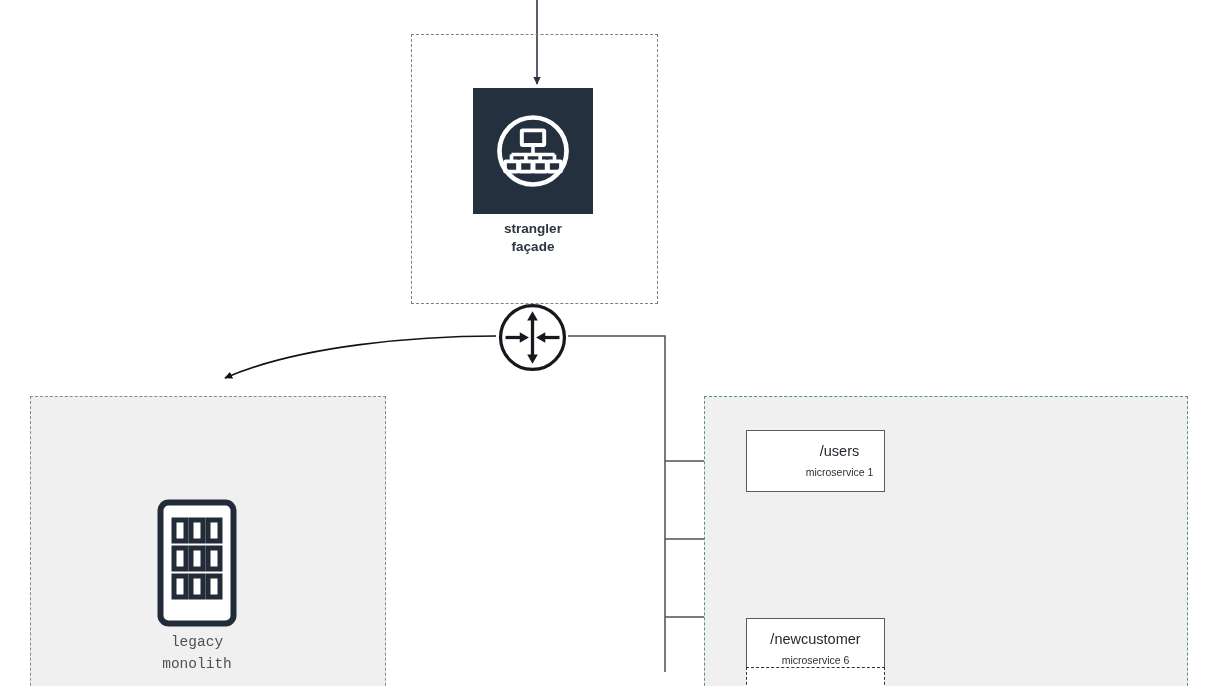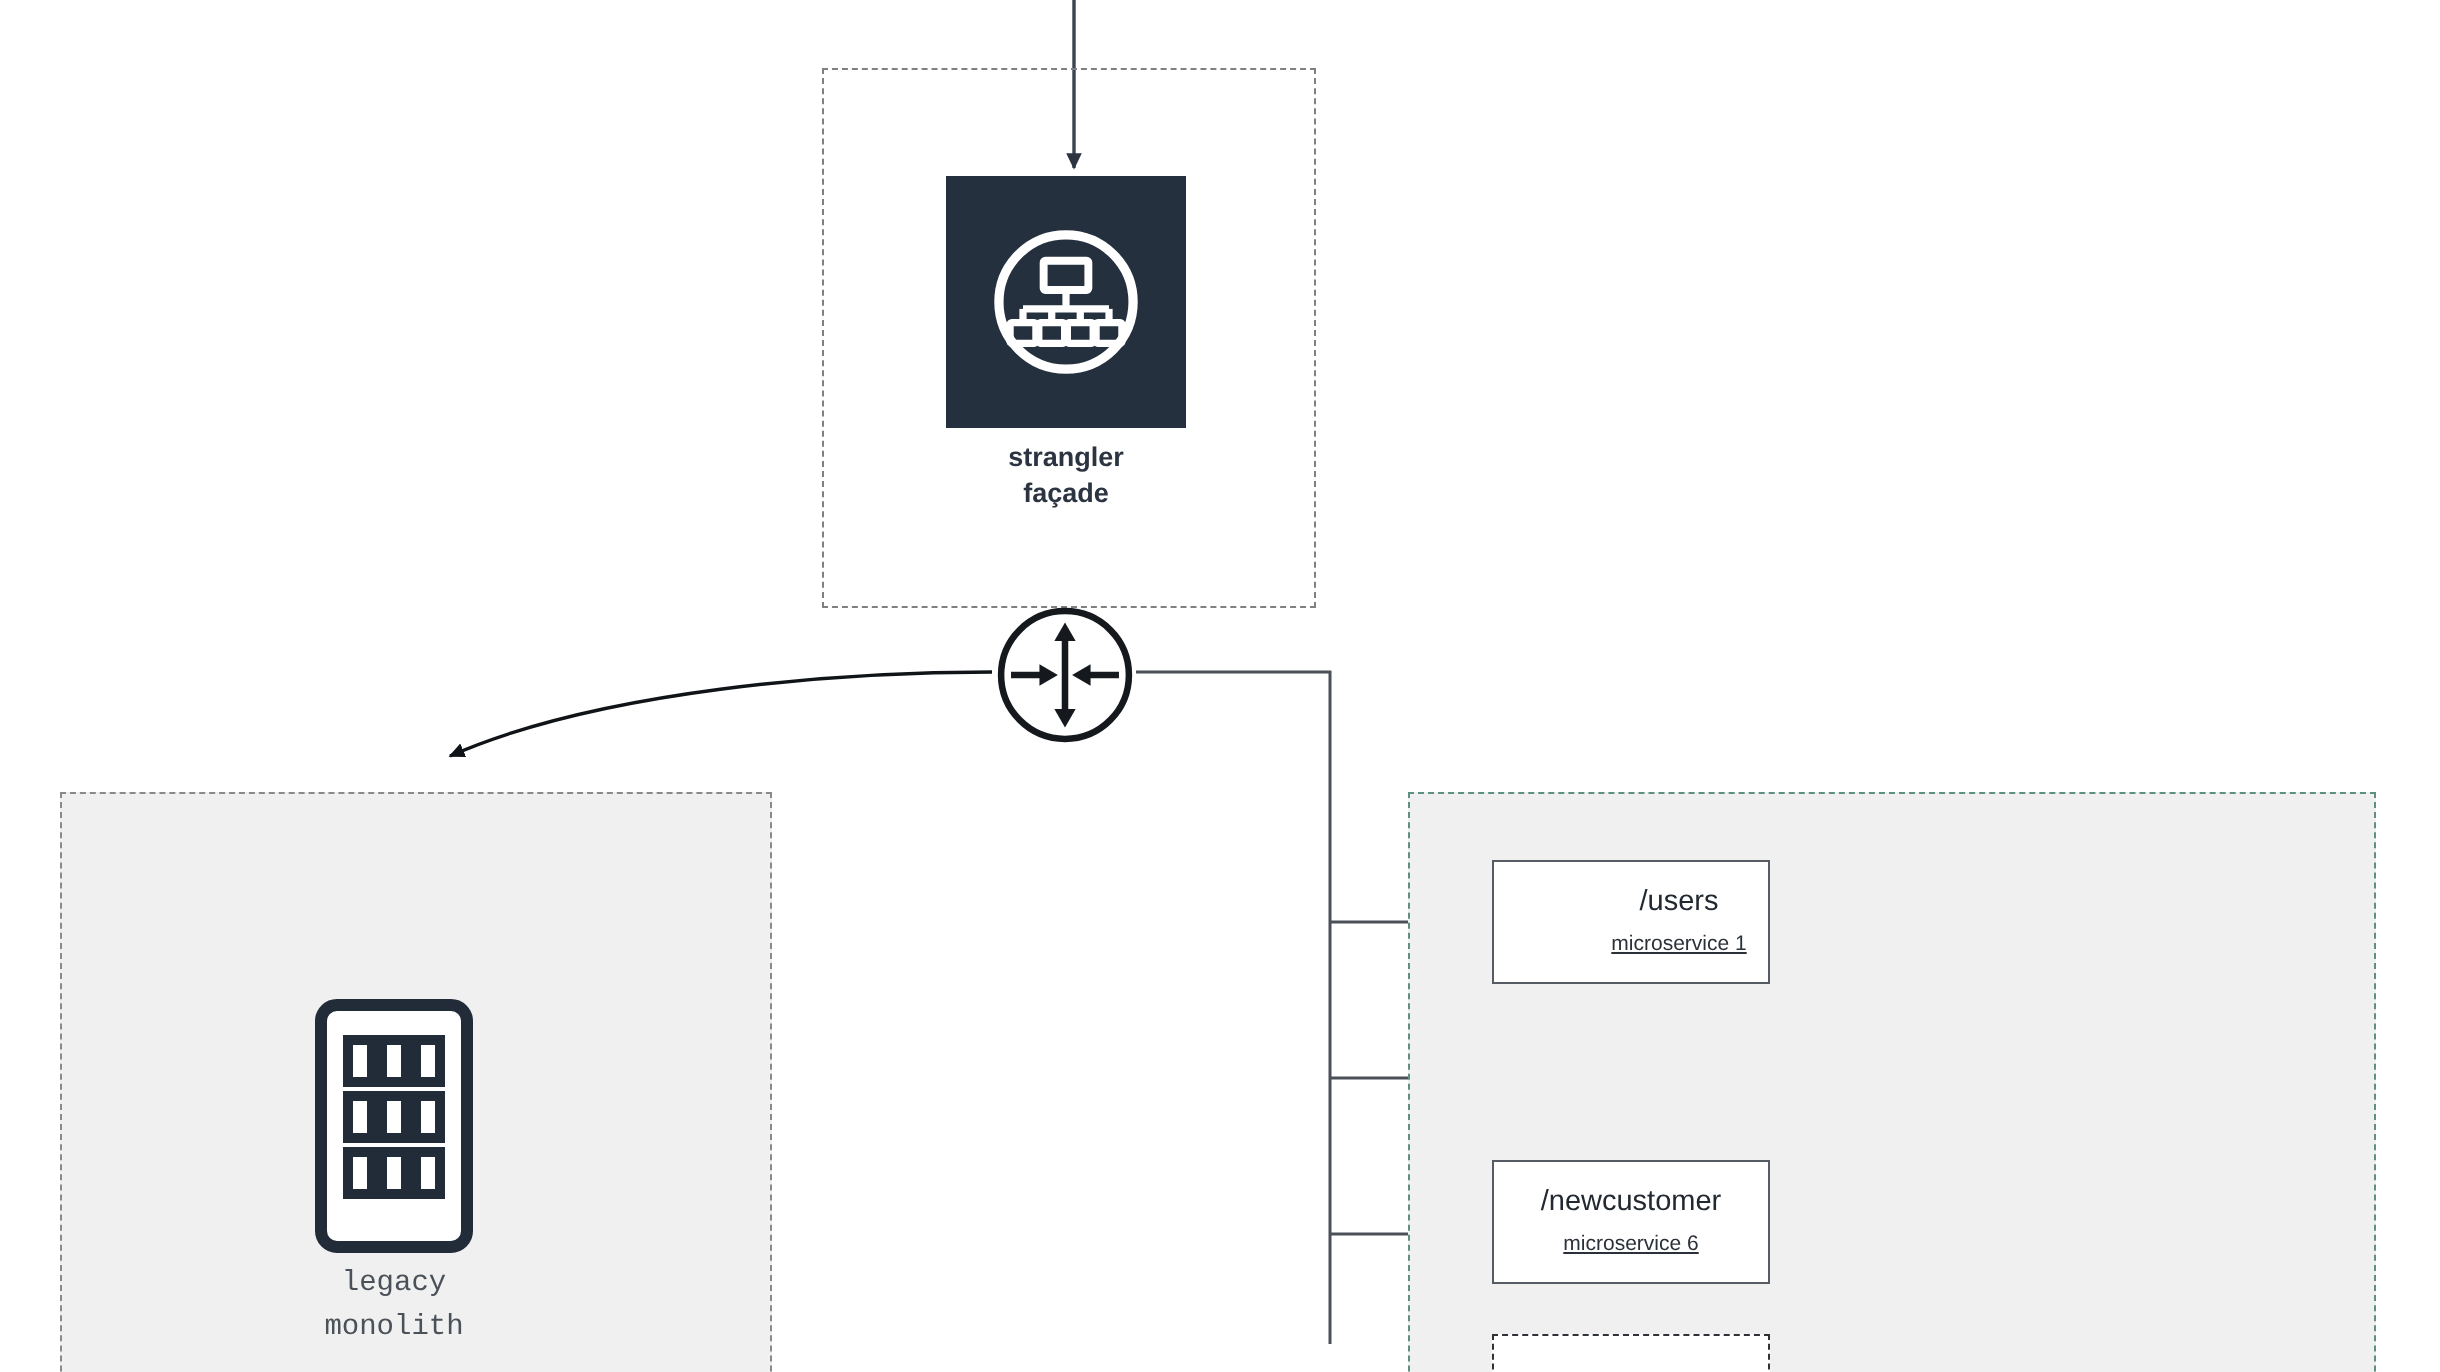--- a/index.html
+++ b/index.html
@@ -138,25 +138,24 @@
   .ms-route {
     font-size: 14.5px;
     color: #222930;
     line-height: 1.2;
     margin-bottom: 6px;
   }
   .ms-sub {
     font-size: 10.5px;
     color: #2b3138;
     line-height: 1.2;
-    text-decoration: underline;
   }
   #ms-card-1 { top: 430px; padding-left: 48px; }
   #ms-card-2 { top: 508px; }
-  #ms-card-3 { top: 580px; }
+  #ms-card-3 { top: 618px; }
   #ms-card-4 { top: 667px; height: 62px; }
 </style>
 </head>
 <body>
 
 <div id="canvas">
 
   <svg id="wires" viewBox="0 0 1220 686" xmlns="http://www.w3.org/2000/svg">
     <defs>
       <marker id="arrowhead" markerWidth="9" markerHeight="9" refX="7.4" refY="4.5" orient="auto" markerUnits="userSpaceOnUse">

